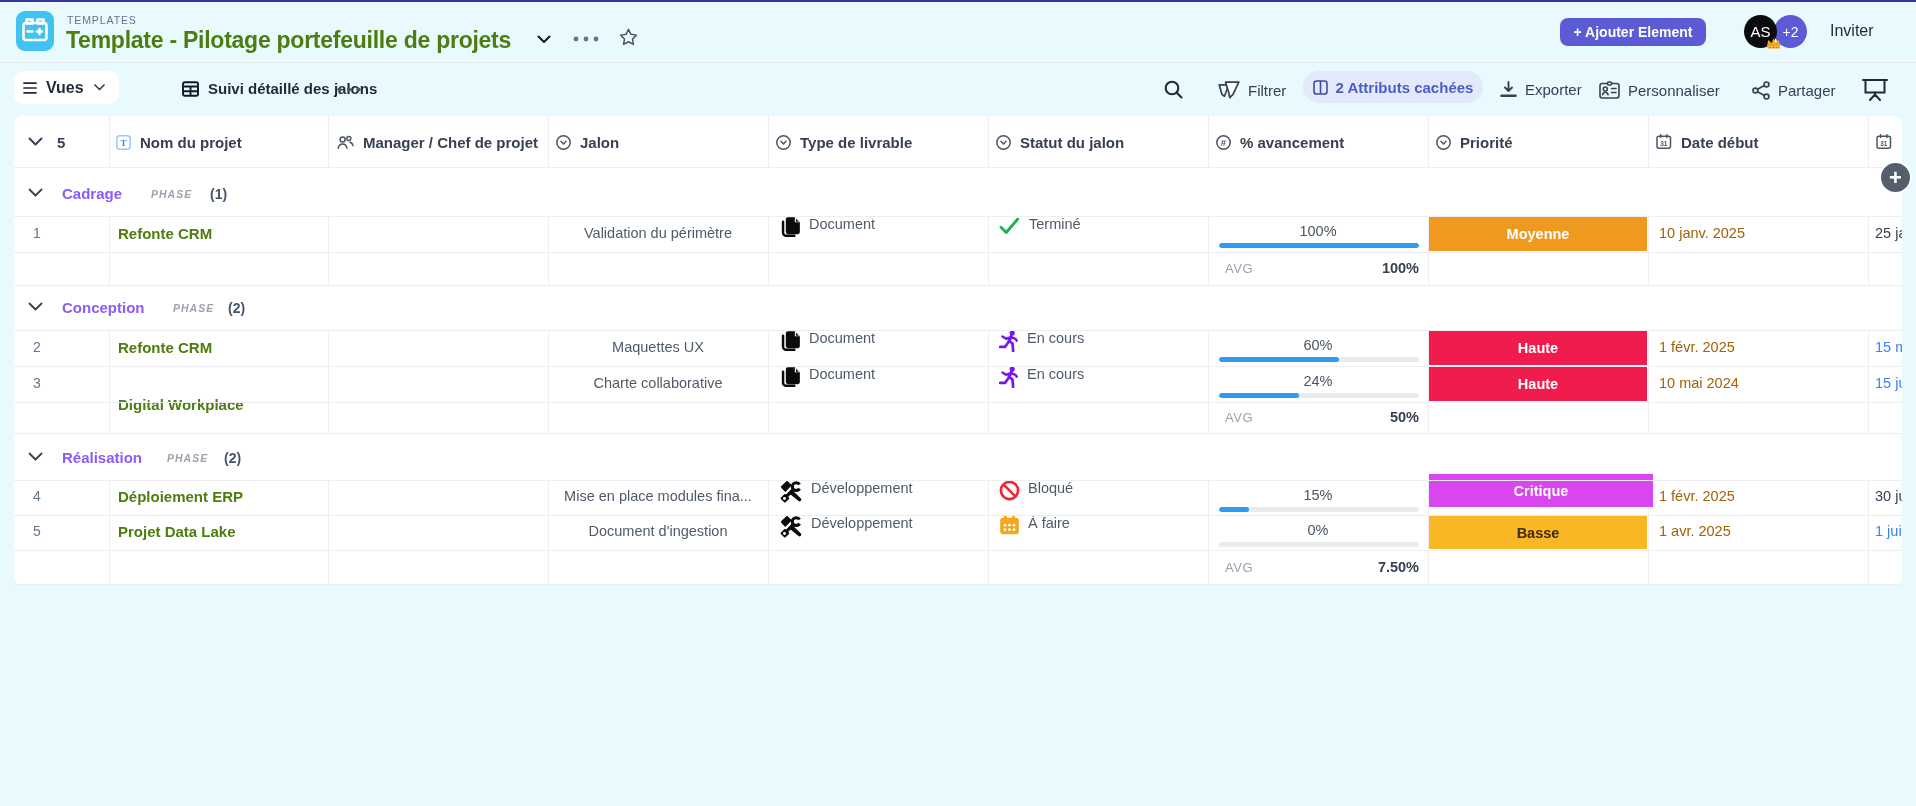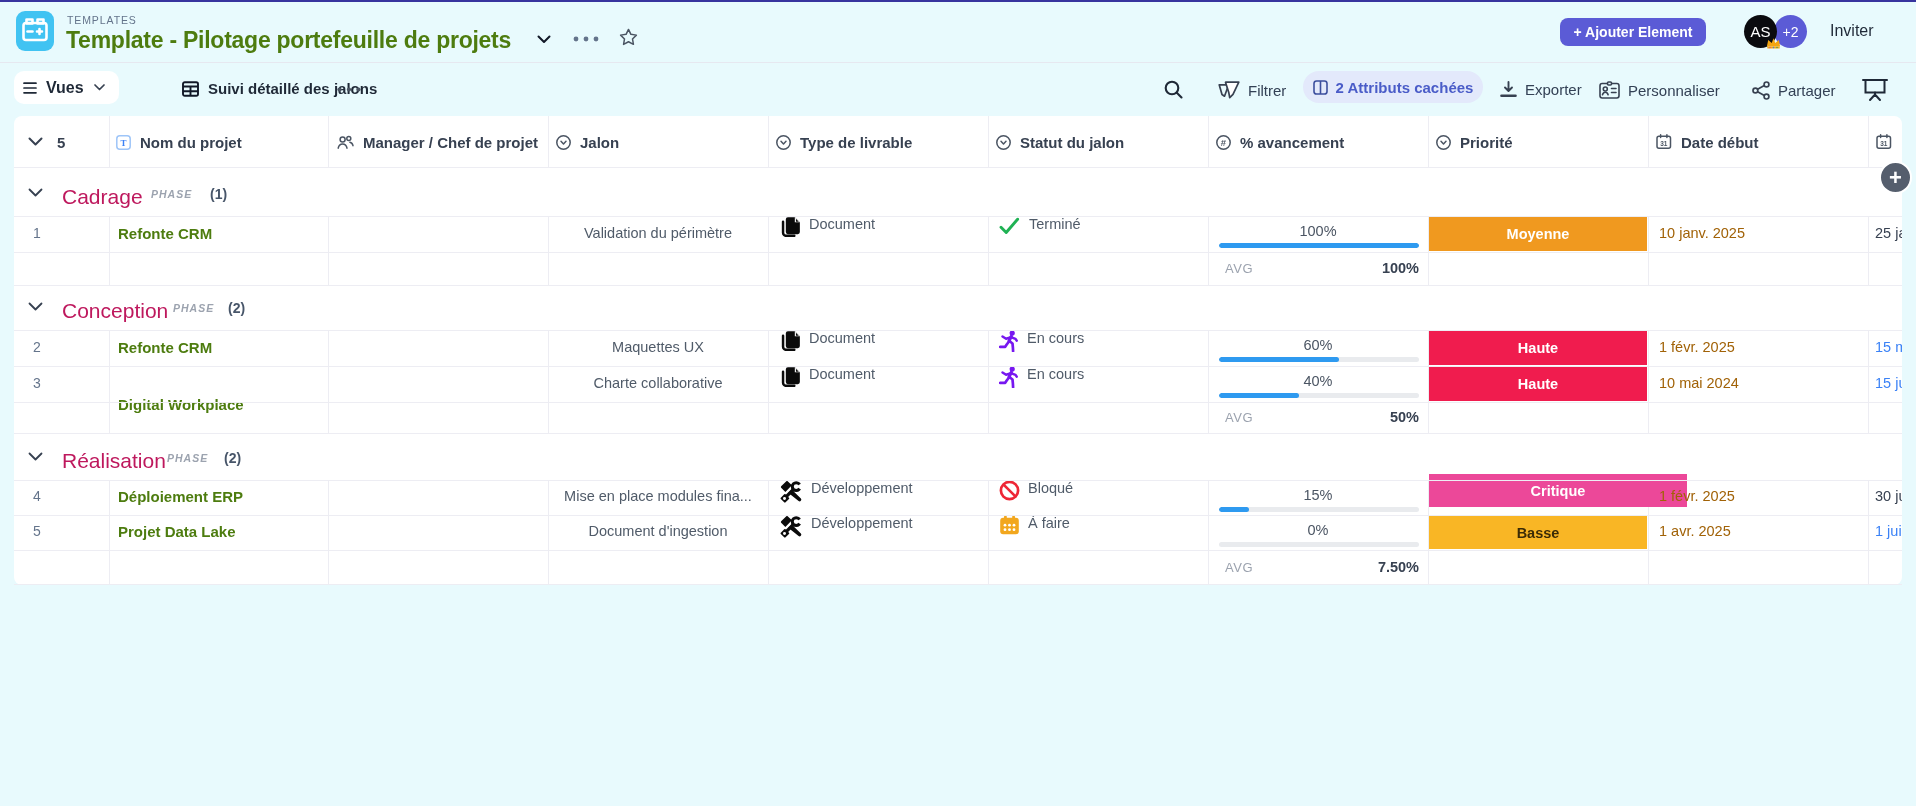--- a/index.html
+++ b/index.html
@@ -23,21 +23,21 @@
   .tb-item { top:81px; display:flex; align-items:center; color:#334155; font-size:15px; font-weight:500; }
   .tb-item svg { margin-right:8px; }
   .attr-pill { left:1303px; top:71px; width:180px; height:32px; background:#e3e9fb; border-radius:16px; color:#4a5cc8; font-size:15px; font-weight:600; display:flex; align-items:center; justify-content:center; }
   .attr-pill svg { margin-right:8px; }
   
   .tablebg { left:14px; top:116px; width:1888px; height:469px; background:#fff; border-radius:8px; }
   .hline { background:#ededf3; height:1px; }
   .vline { background:#ededf3; width:1px; }
   .hcell { top:129px; font-size:15px; font-weight:700; color:#374151; display:flex; align-items:center; height:26px; white-space:nowrap; }
   .hcell svg { margin-right:9px; }
-  .gname { font-size:21px; font-weight:400; color:#be185d; }
+  .gname { font-size:15px; font-weight:700; color:#8b5cf6; }
   .gphase { font-size:10.5px; font-style:italic; font-weight:600; color:#9ca3af; letter-spacing:1px; }
   .gcount { font-size:14px; font-weight:600; color:#475569; }
   .rownum { color:#64748b; font-size:14px; }
   .pname { font-size:15px; font-weight:600; color:#4d7c0f; }
   .celltext { font-size:14.5px; color:#505b69; }
   .typecell { display:flex; }
   .typecell svg { margin-right:8px; }
   .pct { font-size:14.5px; color:#4b5563; text-align:center; }
   .bar { height:5px; border-radius:3px; background:#e9ebee; overflow:hidden; }
   .bar i { display:block; height:5px; background:#2e9af0; border-radius:3px; }
@@ -321,42 +321,42 @@
 
 <div class="abs rownum" style="left:33px;top:375px">3</div>
 <div class="abs pname" style="left:118px;top:396px">Digital Workplace</div>
 <div class="abs celltext" style="left:548px;top:375px;width:220px;text-align:center;white-space:nowrap">Charte collaborative</div>
 <div class="abs typecell celltext" style="left:780px;top:366px;height:36px"><svg width="21" height="21" viewBox="0 0 22 21">
       <use href="#doc"></use>
     </svg>Document</div>
 <div class="abs typecell celltext" style="left:999px;top:366px;height:36px"><svg width="20" height="22" viewBox="0 0 20 22">
       <use href="#runner"></use>
     </svg>En cours</div>
-<div class="abs pct" style="left:1208px;top:373px;width:220px">40%</div>
+<div class="abs pct" style="left:1208px;top:373px;width:220px">24%</div>
 <div class="abs bar" style="left:1219px;top:393px;width:200px">
     <i style="width:80px"></i>
   </div>
 <div class="abs pill" style="left:1429px;top:367px;width:218px;height:34px;background:#f01c4e;color:#fff">Haute</div>
 <div class="abs datec" style="left:1659px;top:375px">10 mai 2024</div>
 <div class="abs datec" style="left:1875px;top:375px;width:27px;overflow:hidden;white-space:nowrap;color:#3b82f6">15 juin 2025</div>
 
 <div class="abs rownum" style="left:33px;top:488px">4</div>
 <div class="abs pname" style="left:118px;top:488px">Déploiement ERP</div>
 <div class="abs celltext" style="left:548px;top:488px;width:220px;text-align:center;white-space:nowrap">Mise en place modules fina...</div>
 <div class="abs typecell celltext" style="left:780px;top:480px;height:35px"><svg width="23" height="23" viewBox="0 0 24 24">
       <use href="#tools"></use>
     </svg>Développement</div>
 <div class="abs typecell celltext" style="left:999px;top:480px;height:35px"><svg width="21" height="21" viewBox="0 0 21 21">
       <use href="#noentry"></use>
     </svg>Bloqué</div>
 <div class="abs pct" style="left:1208px;top:487px;width:220px">15%</div>
 <div class="abs bar" style="left:1219px;top:507px;width:200px">
     <i style="width:30px"></i>
   </div>
-<div class="abs pill" style="left:1429px;top:474px;width:258px;height:33px;background:#ec4899;color:#fff">Critique</div>
+<div class="abs pill" style="left:1429px;top:474px;width:224px;height:33px;background:#d946ef;color:#fff">Critique</div>
 <div class="abs datec" style="left:1659px;top:488px">1 févr. 2025</div>
 <div class="abs datec" style="left:1875px;top:488px;width:27px;overflow:hidden;white-space:nowrap;color:#374151">30 juin 2025</div>
 
 <div class="abs rownum" style="left:33px;top:523px">5</div>
 <div class="abs pname" style="left:118px;top:523px">Projet Data Lake</div>
 <div class="abs celltext" style="left:548px;top:523px;width:220px;text-align:center;white-space:nowrap">Document d'ingestion</div>
 <div class="abs typecell celltext" style="left:780px;top:515px;height:35px"><svg width="23" height="23" viewBox="0 0 24 24">
       <use href="#tools"></use>
     </svg>Développement</div>
 <div class="abs typecell celltext" style="left:999px;top:515px;height:35px"><svg width="21" height="20" viewBox="0 0 21 20">

